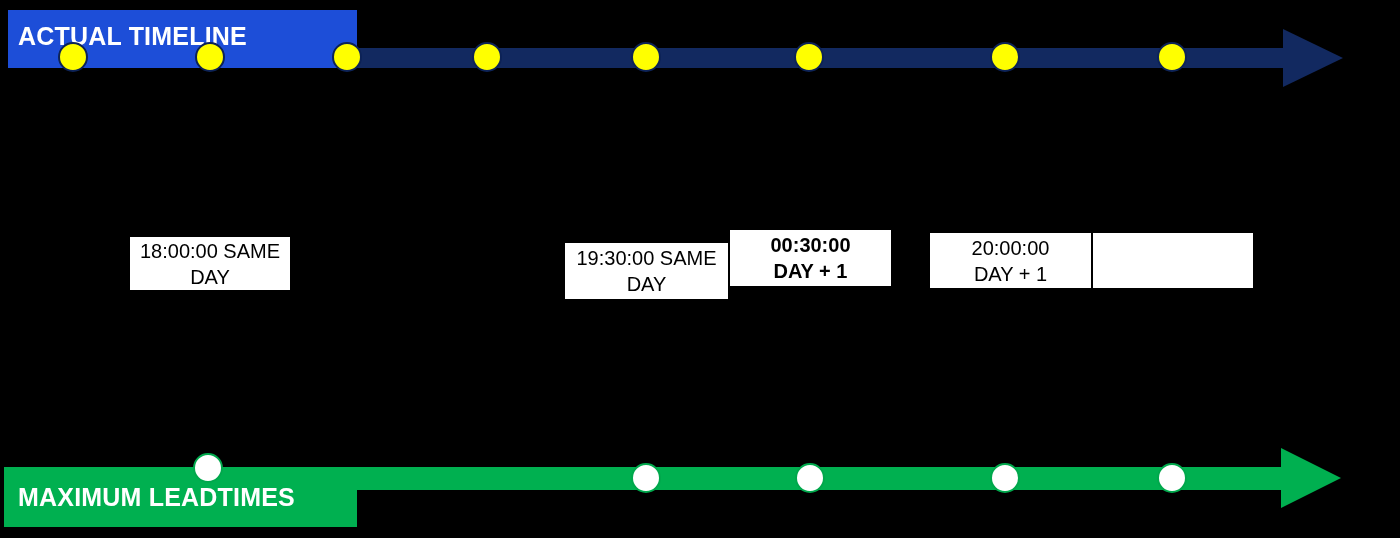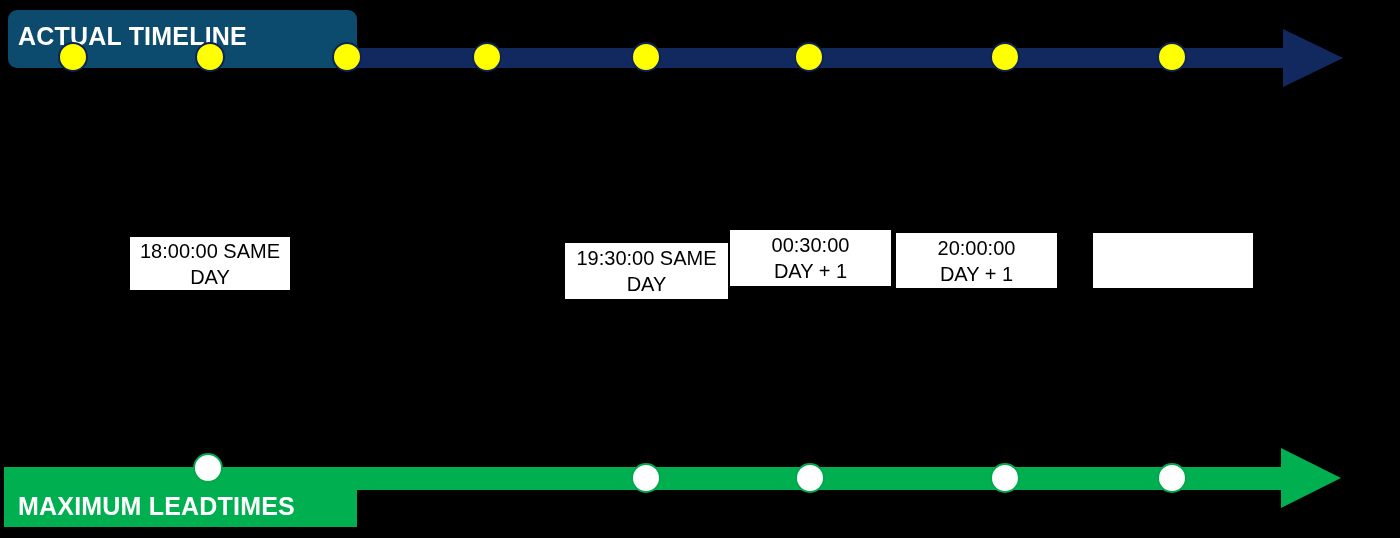--- a/index.html
+++ b/index.html
@@ -24,21 +24,21 @@
   }
   .tl-label-box.navy {
     left: 8px; top: 10px; width: 349px; height: 58px;
     background: #122960;
     align-items: flex-start;
     padding: 12px 0 0 10px;
   }
   .tl-label-box.green {
     left: 4px; top: 467px; width: 353px; height: 60px;
     background: #00B050;
-    align-items: flex-end;
+    align-items: center;
     padding: 7px 0 7px 14px;
   }
   .tl-title {
     color: #FFFFFF;
     font-size: 25px;
     font-weight: 700;
     line-height: 28px;
     letter-spacing: 0.2px;
     white-space: nowrap;
   }
@@ -90,21 +90,21 @@
     font-size: 20px;
     line-height: 26px;
     white-space: nowrap;
   }
 </style>
 </head>
 <body>
 
 <div id="canvas">
 
-  <div class="tl-label-box navy" style="background: #0c4a6e; border-radius: 9px;">
+  <div class="tl-label-box navy" style="background: #1d4ed8;">
     <span class="tl-title">ACTUAL TIMELINE</span>
   </div>
   <div class="tl-line navy" style="background: rgb(18, 41, 96);"></div>
   <div class="tl-arrowhead navy" style="border-left-color: rgb(18, 41, 96);"></div>
   <div id="actual-dots">
       <div class="dot yellow" style="left: 58px; top: 42px; background: rgb(255, 255, 0);"></div>
       <div class="dot yellow" style="left: 195px; top: 42px; background: rgb(255, 255, 0);"></div>
       <div class="dot yellow" style="left: 332px; top: 42px; background: rgb(255, 255, 0);"></div>
       <div class="dot yellow" style="left: 472px; top: 42px; background: rgb(255, 255, 0);"></div>
       <div class="dot yellow" style="left: 631px; top: 42px; background: rgb(255, 255, 0);"></div>
@@ -115,25 +115,25 @@
 
   <div id="time-boxes">
       <div class="time-box" style="left: 128px; top: 235px; width: 164px; height: 57px;">
         <div class="time-box-line">18:00:00 SAME</div>
         <div class="time-box-line">DAY</div>
       </div>
       <div class="time-box" style="left: 563px; top: 241px; width: 167px; height: 60px;">
         <div class="time-box-line">19:30:00 SAME</div>
         <div class="time-box-line">DAY</div>
       </div>
-      <div class="time-box" style="left: 728px; top: 228px; width: 165px; height: 60px;">
+      <div class="time-box" style="left: 728px; top: 228px; width: 165px; height: 60px; font-weight: bold;">
         <div class="time-box-line">00:30:00</div>
         <div class="time-box-line">DAY + 1</div>
       </div>
-      <div class="time-box" style="left: 894px; top: 231px; width: 165px; height: 59px;">
+      <div class="time-box" style="left: 928px; top: 231px; width: 165px; height: 59px;">
         <div class="time-box-line">20:00:00</div>
         <div class="time-box-line">DAY + 1</div>
       </div>
       <div class="time-box" style="left: 1091px; top: 231px; width: 164px; height: 59px; gap: 44px;">
         <div class="time-box-line">16:30:00</div>
         <div class="time-box-line">DAY + 1</div>
       </div>
     </div>
 
   <div class="tl-line green" style="background: rgb(0, 176, 80);"></div>

